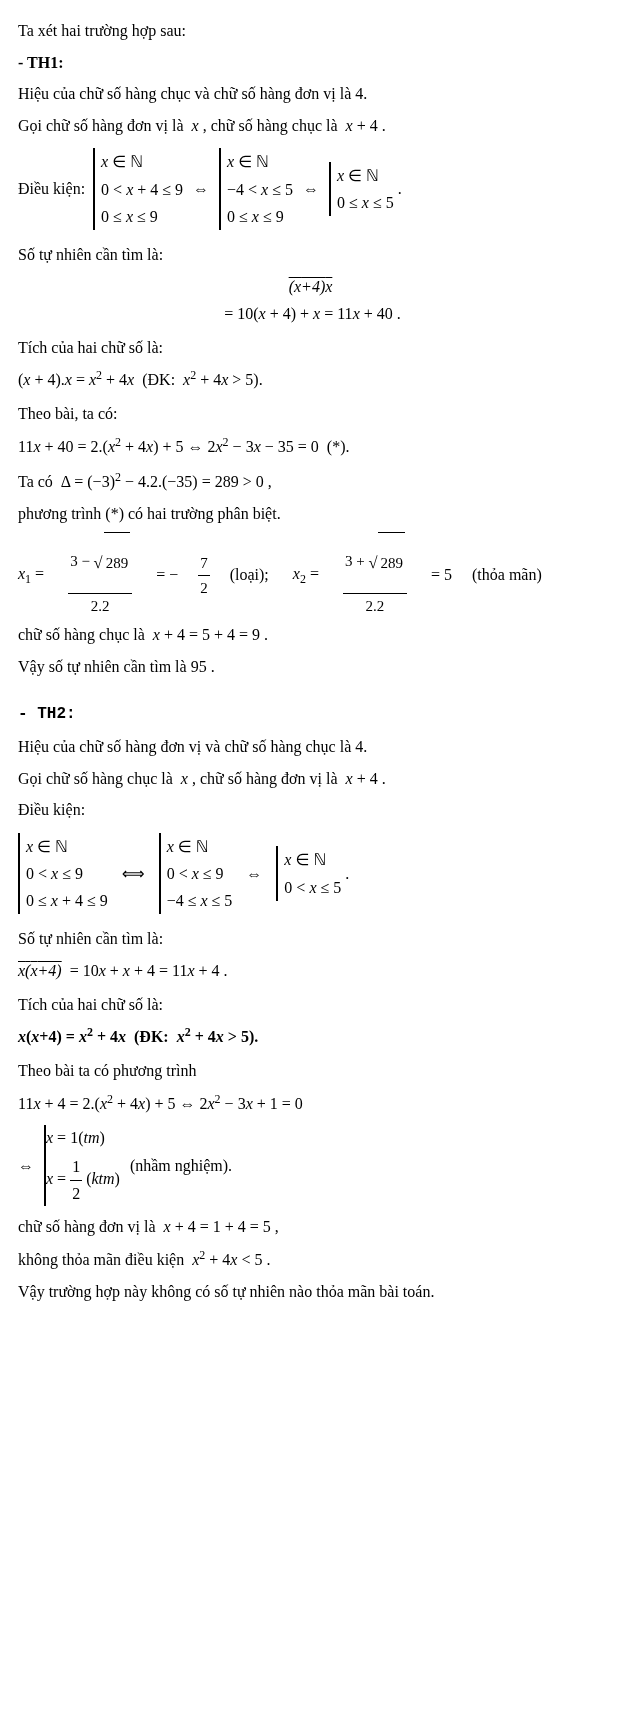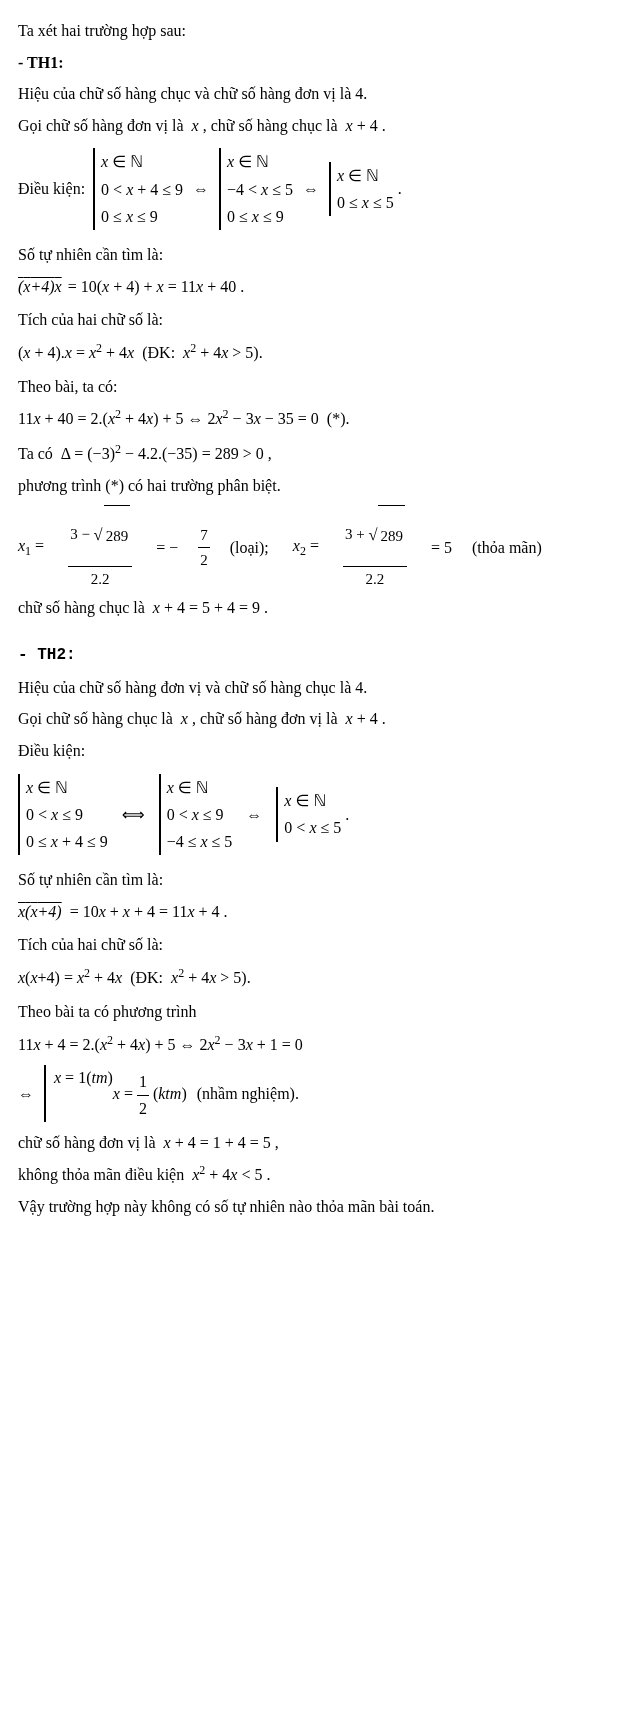--- a/index.html
+++ b/index.html
@@ -57,21 +57,21 @@
     <span class="arrow">⇔</span>
     <div class="cases">
       <span><i>x</i> ∈ ℕ</span>
       <span>0 ≤ <i>x</i> ≤ 5</span>
     </div>
     <span>.</span>
   </div>
 
   <p>Số tự nhiên cần tìm là:</p>
 
-  <div style="margin-bottom:8px; display:flex; align-items:center; flex-wrap:wrap; gap:2px;">
+  <div style="margin-bottom:8px; display:flex; align-items:center; flex-wrap:wrap; gap:2px;flex-direction:column;">
     <span style="text-decoration:overline; font-style:italic;">(<i>x</i>+4)<i>x</i></span>
     <span>&nbsp;= 10(<i>x</i> + 4) + <i>x</i> = 11<i>x</i> + 40 .</span>
   </div>
 
   <p>Tích của hai chữ số là:</p>
 
   <div style="margin-bottom:8px;">
     (<i>x</i> + 4).<i>x</i> = <i>x</i><sup>2</sup> + 4<i>x</i> &nbsp;(ĐK: &nbsp;<i>x</i><sup>2</sup> + 4<i>x</i> &gt; 5).
   </div>
 
@@ -112,20 +112,21 @@
     </span>
     <span>&nbsp;= 5 </span>
     <span>(thỏa mãn)</span>
   </div>
 
 
   <p>
     chữ số hàng chục là &nbsp;<i>x</i> + 4 = 5 + 4 = 9 .
   </p>
 
+  <p>Vậy số tự nhiên cần tìm là  95 .</p>
 
   <p style="margin-top:23px;font-family:Liberation Mono, monospace;"><b>- TH2:</b></p>
 
   <p>Hiệu của chữ số hàng đơn vị và chữ số hàng chục là 4.</p>
 
   <p>
     Gọi chữ số hàng chục là &nbsp;<i>x</i> , chữ số hàng đơn vị là &nbsp;<i>x</i> + 4 .
   </p>
 
   <p>Điều kiện:</p>
@@ -152,33 +153,33 @@
 
   <p>Số tự nhiên cần tìm là:</p>
 
   <div style="margin-bottom:8px;">
     <span style="text-decoration:overline; font-style:italic;"><i>x</i>(<i>x</i>+4)</span>
     <span>&nbsp;= 10<i>x</i> + <i>x</i> + 4 = 11<i>x</i> + 4 .</span>
   </div>
 
   <p>Tích của hai chữ số là:</p>
 
-  <div style="margin-bottom:8px;">
+  <div style="margin-bottom:8px;font-weight:bold;">
     <i>x</i>(<i>x</i>+4) = <i>x</i><sup>2</sup> + 4<i>x</i> &nbsp;(ĐK: &nbsp;<i>x</i><sup>2</sup> + 4<i>x</i> &gt; 5).
   </div>
 
   <p>Theo bài ta có phương trình</p>
 
   <div style="margin-bottom:8px;">
     11<i>x</i> + 4 = 2.(<i>x</i><sup>2</sup> + 4<i>x</i>) + 5 ⇔ 2<i>x</i><sup>2</sup> − 3<i>x</i> + 1 = 0
   </div>
 
   <div style="margin-bottom:8px; display:flex; align-items:center; gap:6px;">
     <span>⇔&nbsp;</span>
-    <div style="border-left: 2px solid #000; padding-left:8px; display:inline-flex; ">
+    <div style="border-left: 2px solid #000; padding-left:0; display:inline-flex; flex-direction:column;">
       <span><i>x</i> = 1(<i>tm</i>)</span>
       <span style="margin-top:4px;"><i>x</i> = <span style="display:inline-flex;flex-direction:column;align-items:center;vertical-align:middle;">
             <span style="border-bottom:1px solid #000;padding:0 2px;">1</span>
             <span style="padding:0 2px;">2</span>
           </span> (<i>ktm</i>)</span>
     </div>
     <span>&nbsp;(nhầm nghiệm).</span>
   </div>
 
 

